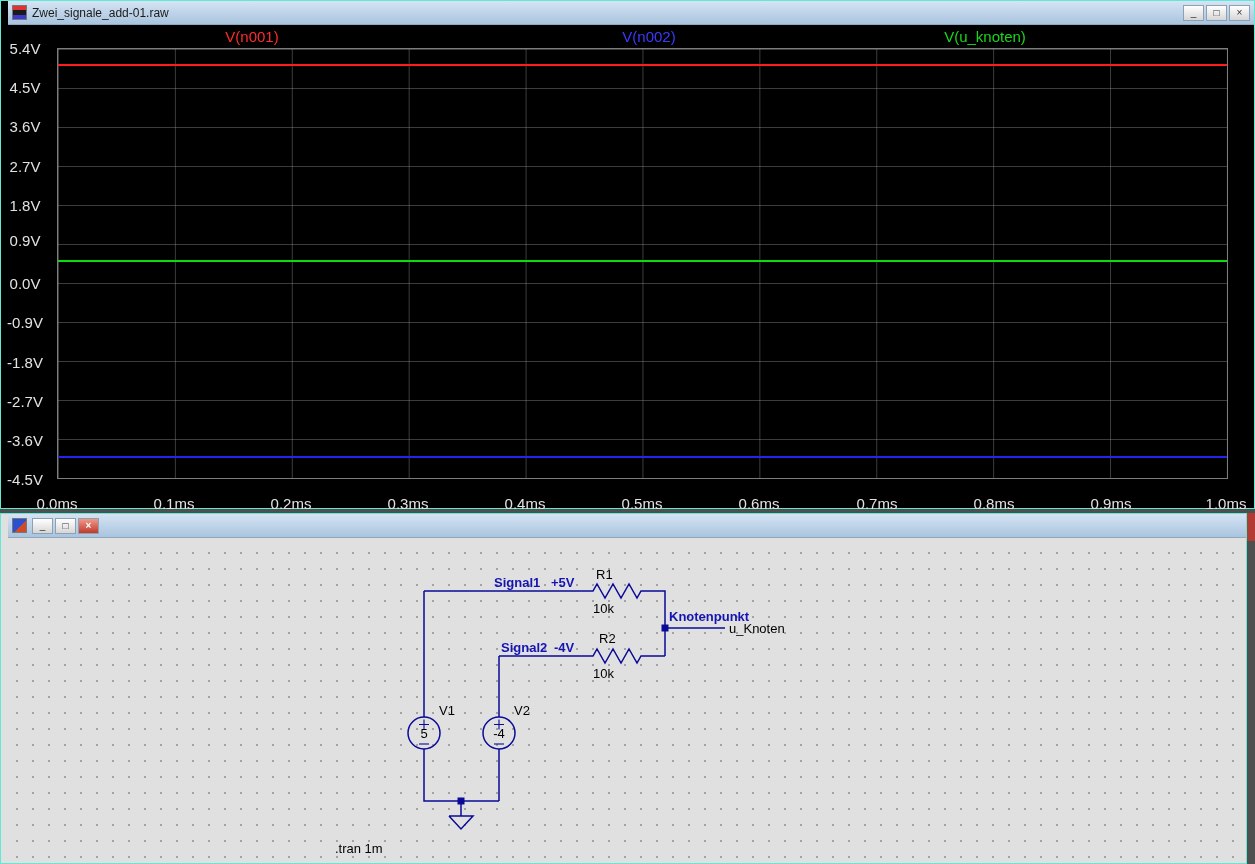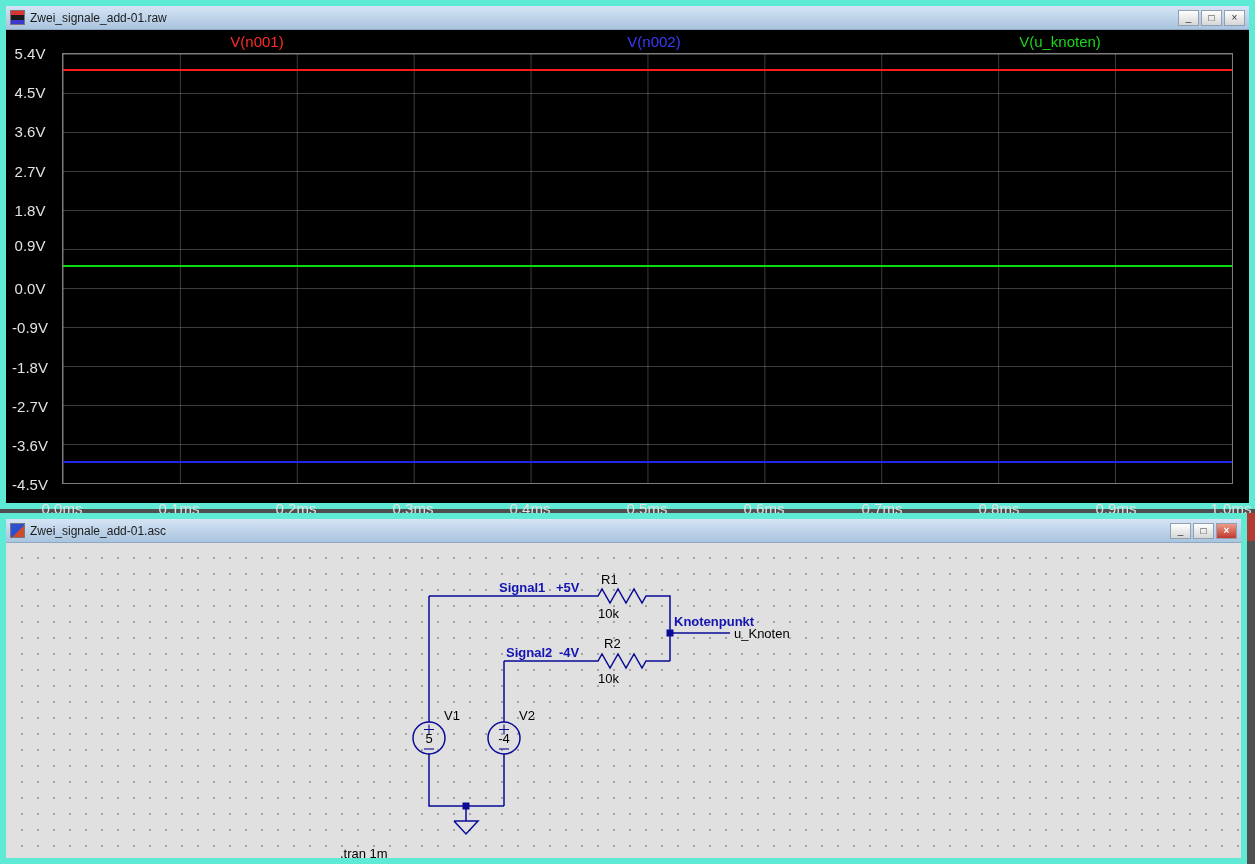--- a/index.html
+++ b/index.html
@@ -1,21 +1,21 @@
 <!DOCTYPE html>
 <html><head>
 <meta charset="utf-8">
 <style>
   html,body{margin:0;padding:0;}
   body{
     width:1255px;height:864px;position:relative;overflow:hidden;
     background:#4f4f4f;
     font-family:"Liberation Sans", sans-serif;
   }
-  .window{position:absolute;border:6px solid #5eead4;box-sizing:border-box;background:#000;}
+  .window{position:absolute;border:1px solid #5eead4;box-sizing:border-box;background:#000;padding-left:7px;}
   #win-plot{left:0;top:0;width:1255px;height:509px;}
   #win-sch{left:0;top:513px;width:1247px;height:351px;background:#e0e0e0;}
 
   .titlebar{
     height:24px;background:linear-gradient(#d5e4f4,#a9c4de);
     display:flex;align-items:center;gap:5px;padding:0 4px;box-sizing:border-box;
     border-bottom:1px solid #8fa9c2;
   }
   .titlebar .title{flex:1;font-size:12px;color:#1b1b1b;white-space:nowrap;overflow:hidden;}
   .win-btns{display:flex;gap:2px;}
@@ -82,21 +82,21 @@
     <span class="title">Zwei_signale_add-01.raw</span>
     <span class="win-btns">
       <span class="win-btn">_</span>
       <span class="win-btn">□</span>
       <span class="win-btn">×</span>
     </span>
   </div>
   <div class="plot-area">
     <span class="legend-item c-red" style="left:250px">V(n001)</span>
     <span class="legend-item c-blue" style="left:647px">V(n002)</span>
-    <span class="legend-item c-green" style="left:1053px">V(u_knoten)</span>
+    <span class="legend-item c-green" style="left:983px">V(u_knoten)</span>
 
     <div class="plot-box"></div>
 
     <div class="trace" id="trace-red"></div>
     <div class="trace" id="trace-green"></div>
     <div class="trace" id="trace-blue"></div>
 
     <span class="y-tick" style="top:23px">5.4V</span>
     <span class="y-tick" style="top:62px">4.5V</span>
     <span class="y-tick" style="top:101px">3.6V</span>
@@ -120,21 +120,20 @@
     <span class="x-tick" style="left:875px">0.7ms</span>
     <span class="x-tick" style="left:992px">0.8ms</span>
     <span class="x-tick" style="left:1109px">0.9ms</span>
     <span class="x-tick" style="left:1224px">1.0ms</span>
   </div>
 </div>
 
 <div class="window" id="win-sch">
   <div class="titlebar">
     <span class="app-icon asc-icon"></span>
-    <span class="title">Zwei_signale_add-01.asc</span>
     <span class="win-btns">
       <span class="win-btn">_</span>
       <span class="win-btn">□</span>
       <span class="win-btn close-red">×</span>
     </span>
   </div>
   <div class="sch-area">
     <svg width="1245" height="325">
 
       <g>

